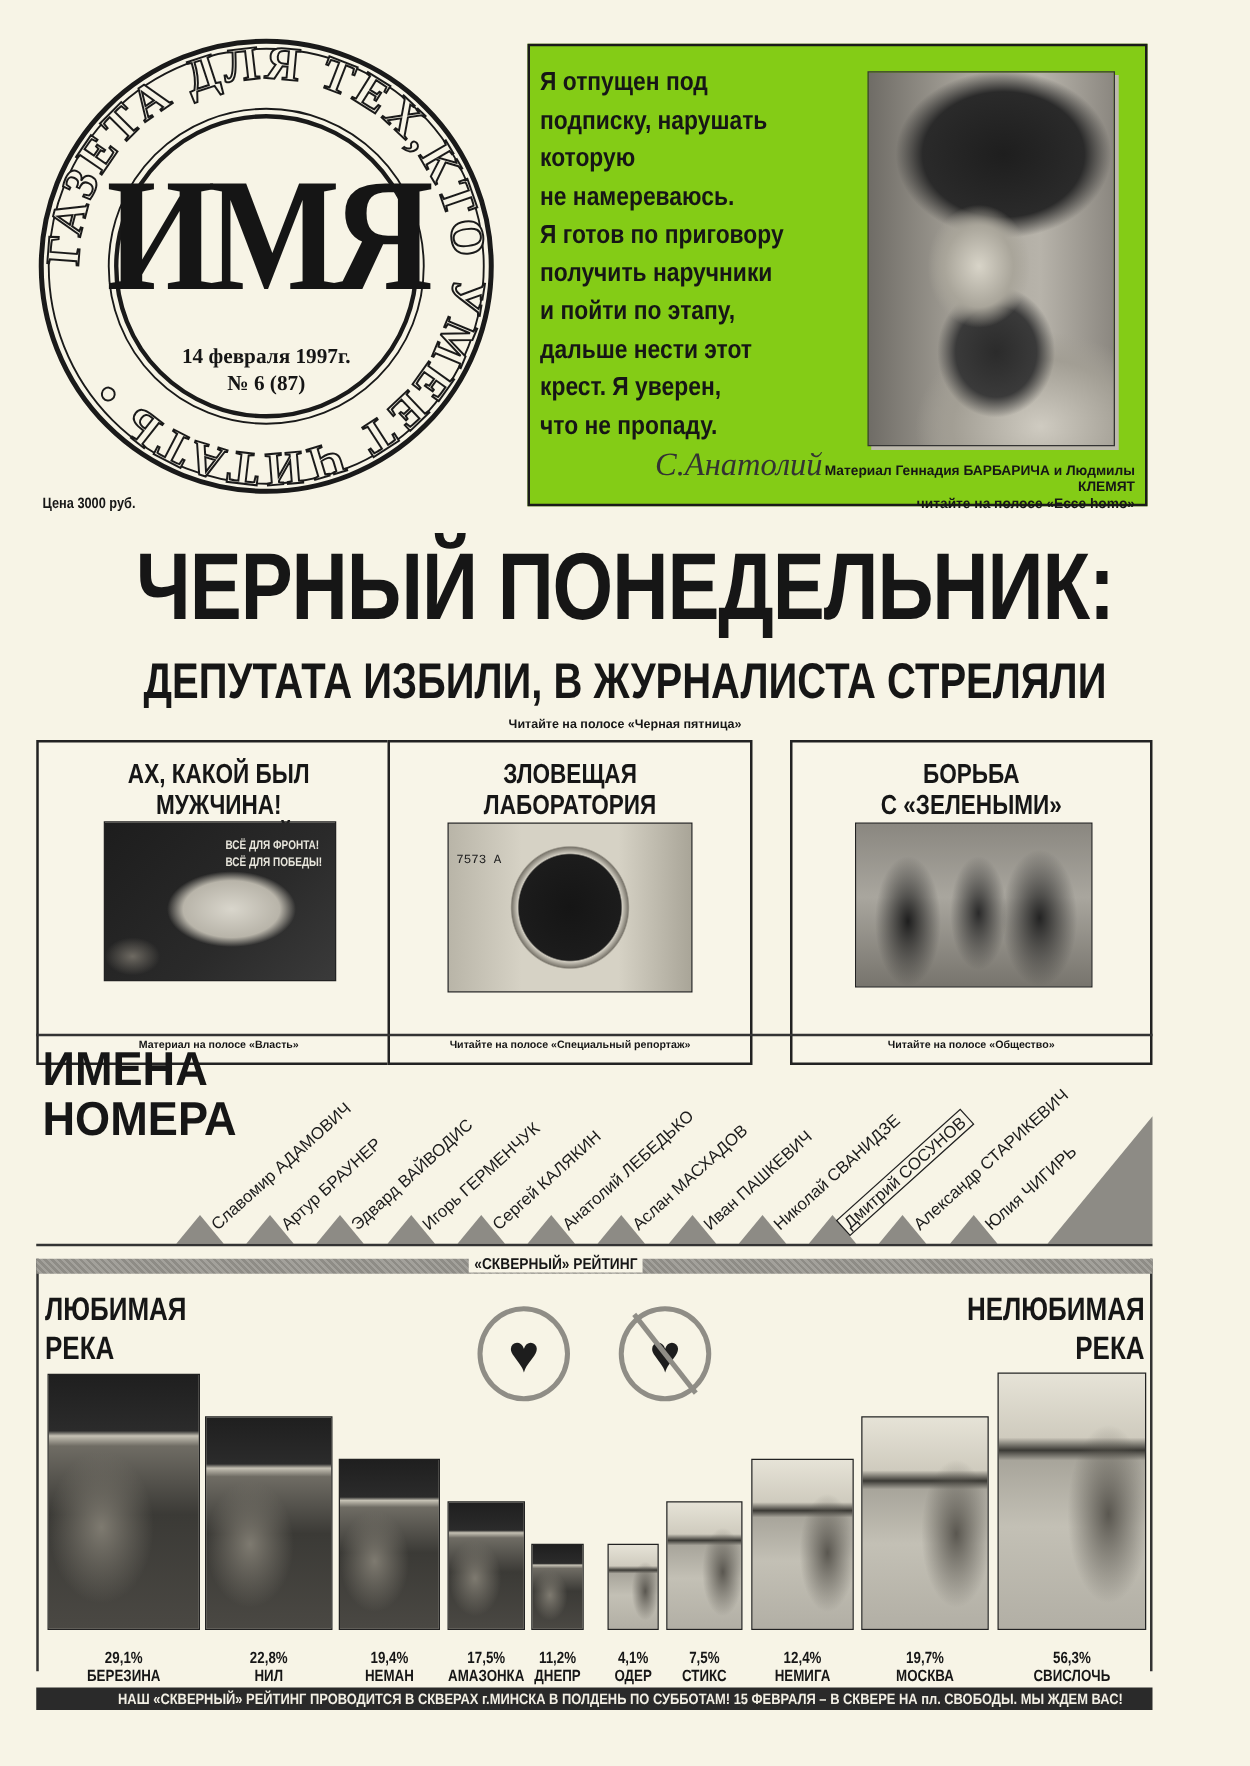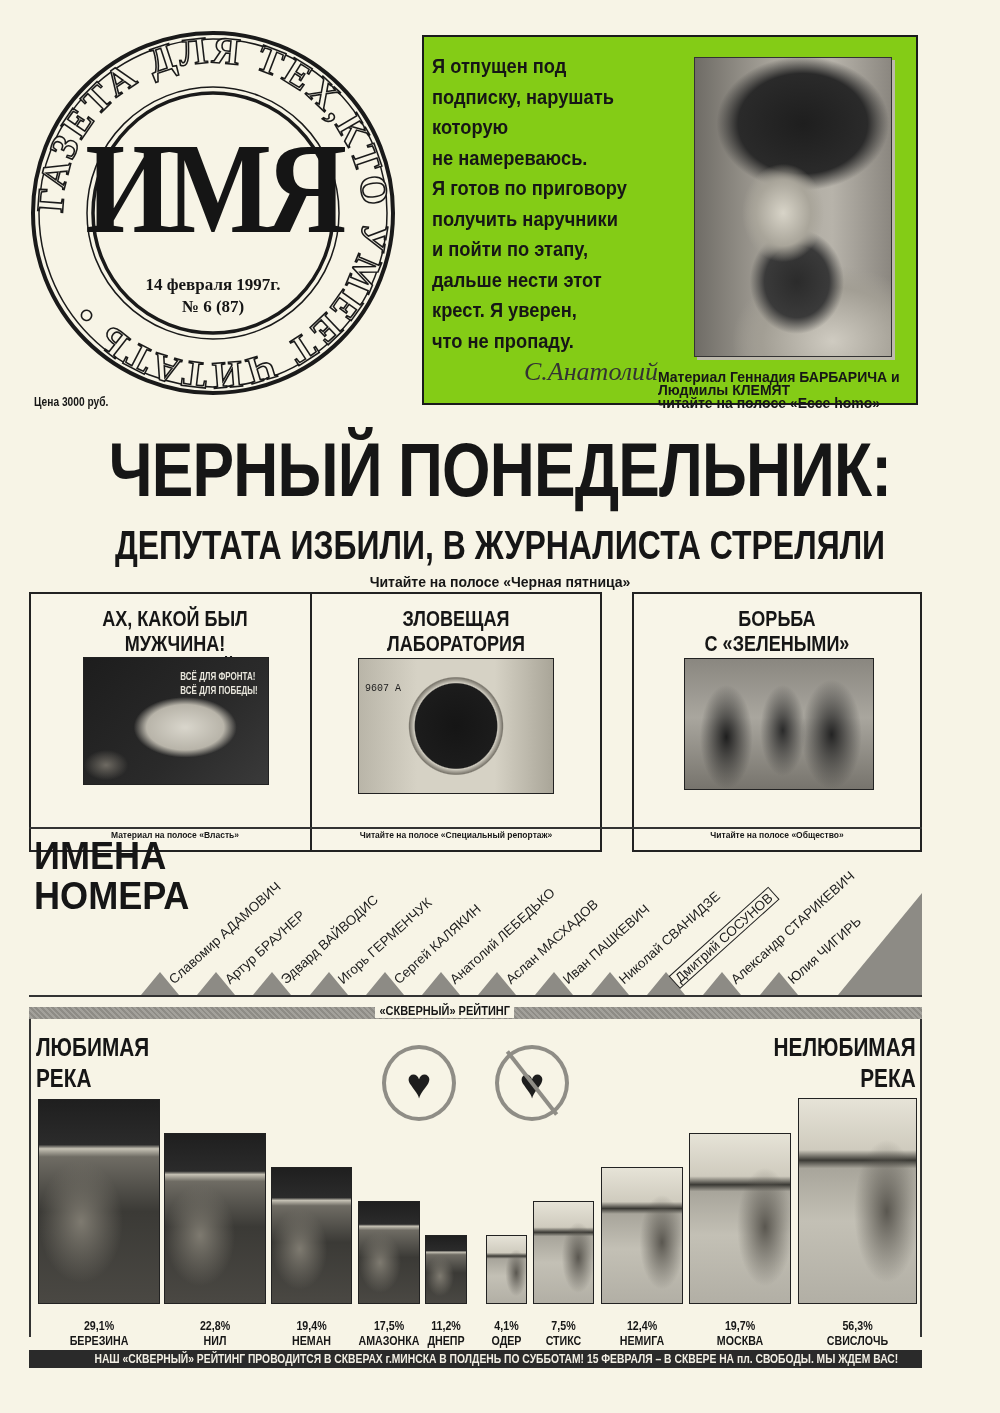--- a/index.html
+++ b/index.html
@@ -17,26 +17,26 @@
   #quote-text { left: 8px; top: 14px; width: 260px; font-size: 21px; font-weight: 700; line-height: 30.5px; transform: scaleX(0.87); transform-origin: left top; white-space: pre-line; }
   #quote-sign { left: 100px; top: 320px; font-family: "Liberation Serif", serif; font-style: italic; font-size: 26px; color: #333; }
   #portrait { left: 270px; top: 20px; width: 198px; height: 300px; border: 1.5px solid #333;
     background:
       radial-gradient(ellipse 28% 22% at 45% 52%, #d8d4c8 0%, #a9a59a 50%, transparent 75%),
       radial-gradient(ellipse 55% 28% at 55% 22%, #1e1e1e 0%, #2a2a2a 60%, transparent 80%),
       radial-gradient(ellipse 30% 22% at 52% 75%, #2b2b2b 0%, #3a3a3a 55%, transparent 80%),
       radial-gradient(ellipse 60% 30% at 70% 95%, #cfcbc1 0%, #a29e94 60%, transparent 85%),
       linear-gradient(90deg, #6f6c66 0%, #a8a49b 40%, #b7b3aa 70%, #8b8780 100%);
     box-shadow: 3px 3px 0 #bdb9ad; }
-  #photo-credit { right: 8px; top: 334px; width: 250px; font-size: 14px; font-weight: 700; line-height: 13px; }
+  #photo-credit { right: 8px; top: 334px; width: 250px; text-align: right; font-size: 11px; font-weight: 700; line-height: 13px; }
 
   
   #headline { left: 0; top: 430px; width: 1000px; text-align: center; font-size: 76px; font-weight: 700; letter-spacing: -1px; transform: scaleX(0.82); transform-origin: center top; line-height: 80px; }
   #subheadline { left: 0; top: 522px; width: 1000px; text-align: center; font-size: 40px; font-weight: 700; transform: scaleX(0.8); transform-origin: center top; line-height: 46px; }
-  #headline-ref { left: 0; top: 574px; width: 1000px; text-align: center; font-size: 14px; font-weight: 700; }
+  #headline-ref { left: 0; top: 574px; width: 1000px; text-align: center; font-size: 10px; font-weight: 700; }
 
   
   .teaser { top: 592px; height: 260px; border: 2px solid #222; background: #f8f5e8; }
   .teaser-title { position: absolute; left: 0; right: 0; top: 12px; text-align: center; font-size: 22px; font-weight: 700; line-height: 25px; transform: scaleX(0.82); transform-origin: center top; white-space: pre-line; }
   .teaser-img { position: absolute; border: 1px solid #222; }
   .teaser-cap { position: absolute; left: 0; right: 0; bottom: 10px; text-align: center; font-size: 8.5px; font-weight: 700; }
   #teaser-1 { left: 29px; width: 292px; }
   #teaser-2 { left: 310px; width: 292px; }
   #teaser-3 { left: 632px; width: 290px; }
 
@@ -145,21 +145,21 @@
     <div id="img-dog-text">ВСЁ ДЛЯ ФРОНТА!
 ВСЁ ДЛЯ ПОБЕДЫ!</div>
   </div>
   <div class="teaser-cap">Материал на полосе «Власть»</div>
 </div>
 
 <div id="teaser-2" class="abs teaser">
   <div class="teaser-title">ЗЛОВЕЩАЯ
 ЛАБОРАТОРИЯ</div>
   <div id="img-dollar" class="teaser-img">
-    <div id="img-dollar-serial">9607 A</div>
+    <div id="img-dollar-serial">7573 A</div>
   </div>
   <div class="teaser-cap">Читайте на полосе «Специальный репортаж»</div>
 </div>
 
 <div id="teaser-3" class="abs teaser">
   <div class="teaser-title">БОРЬБА
 С «ЗЕЛЕНЫМИ»</div>
   <div id="img-soldiers" class="teaser-img"></div>
   <div class="teaser-cap">Читайте на полосе «Общество»</div>
 </div>

